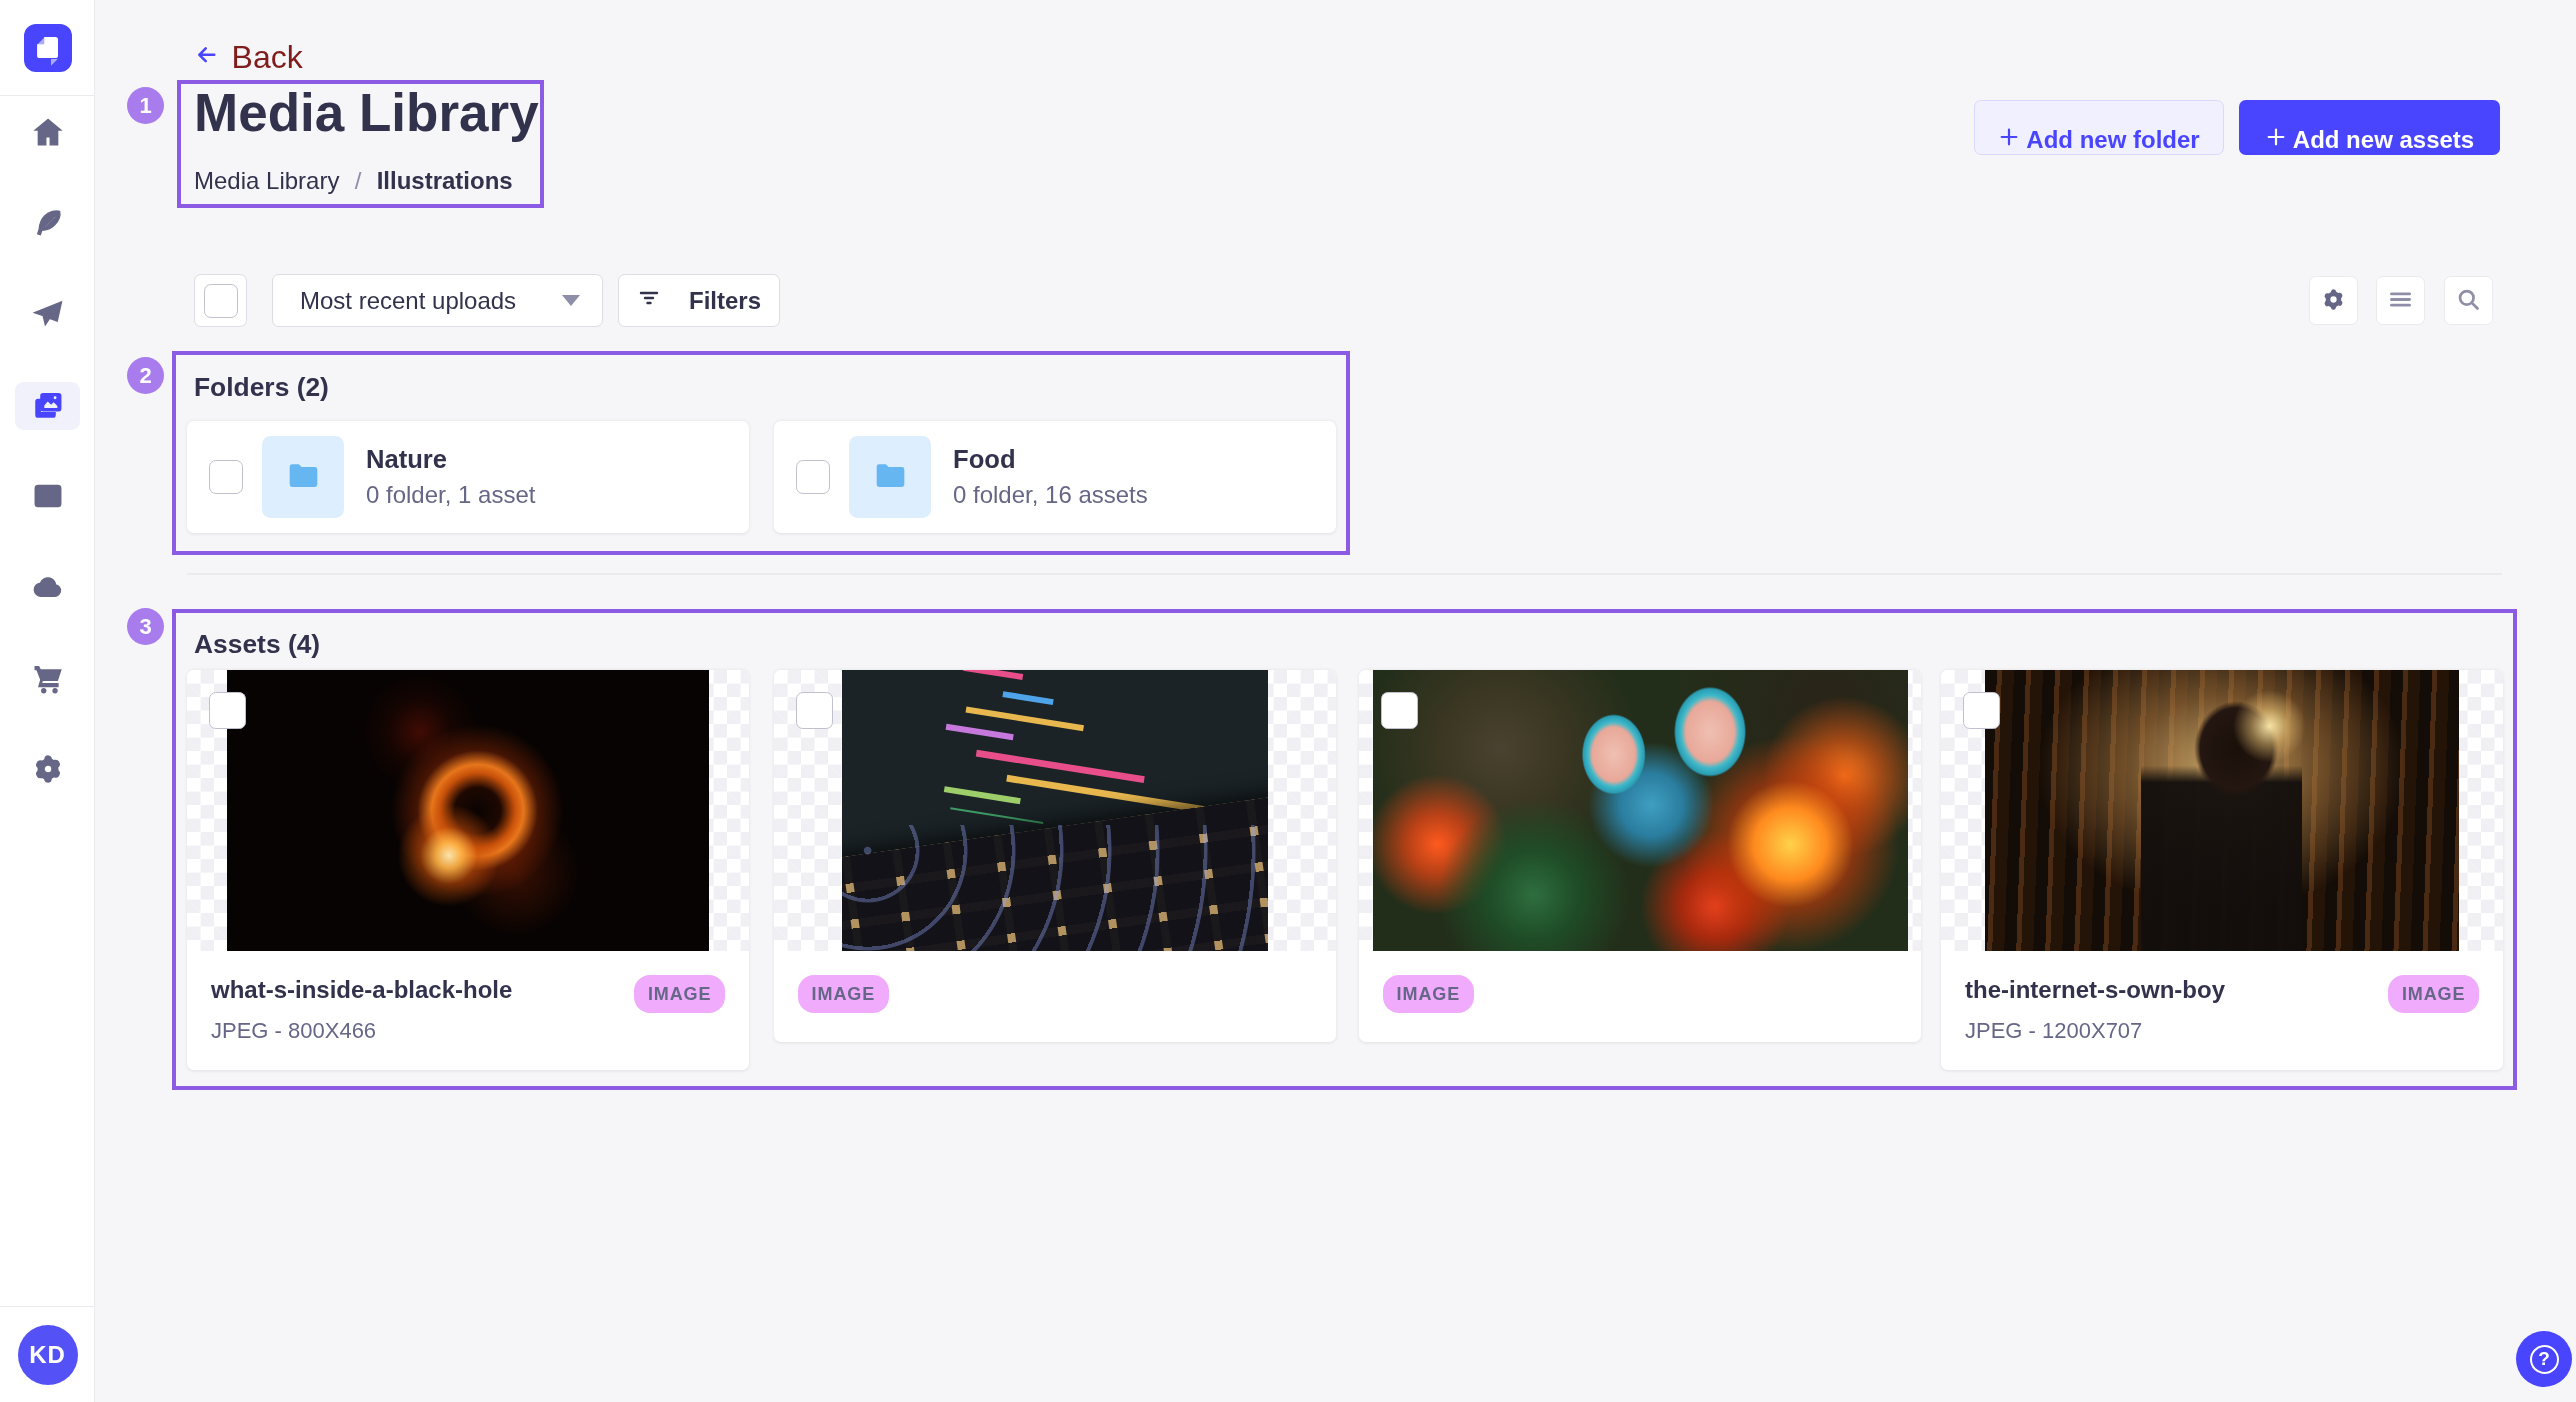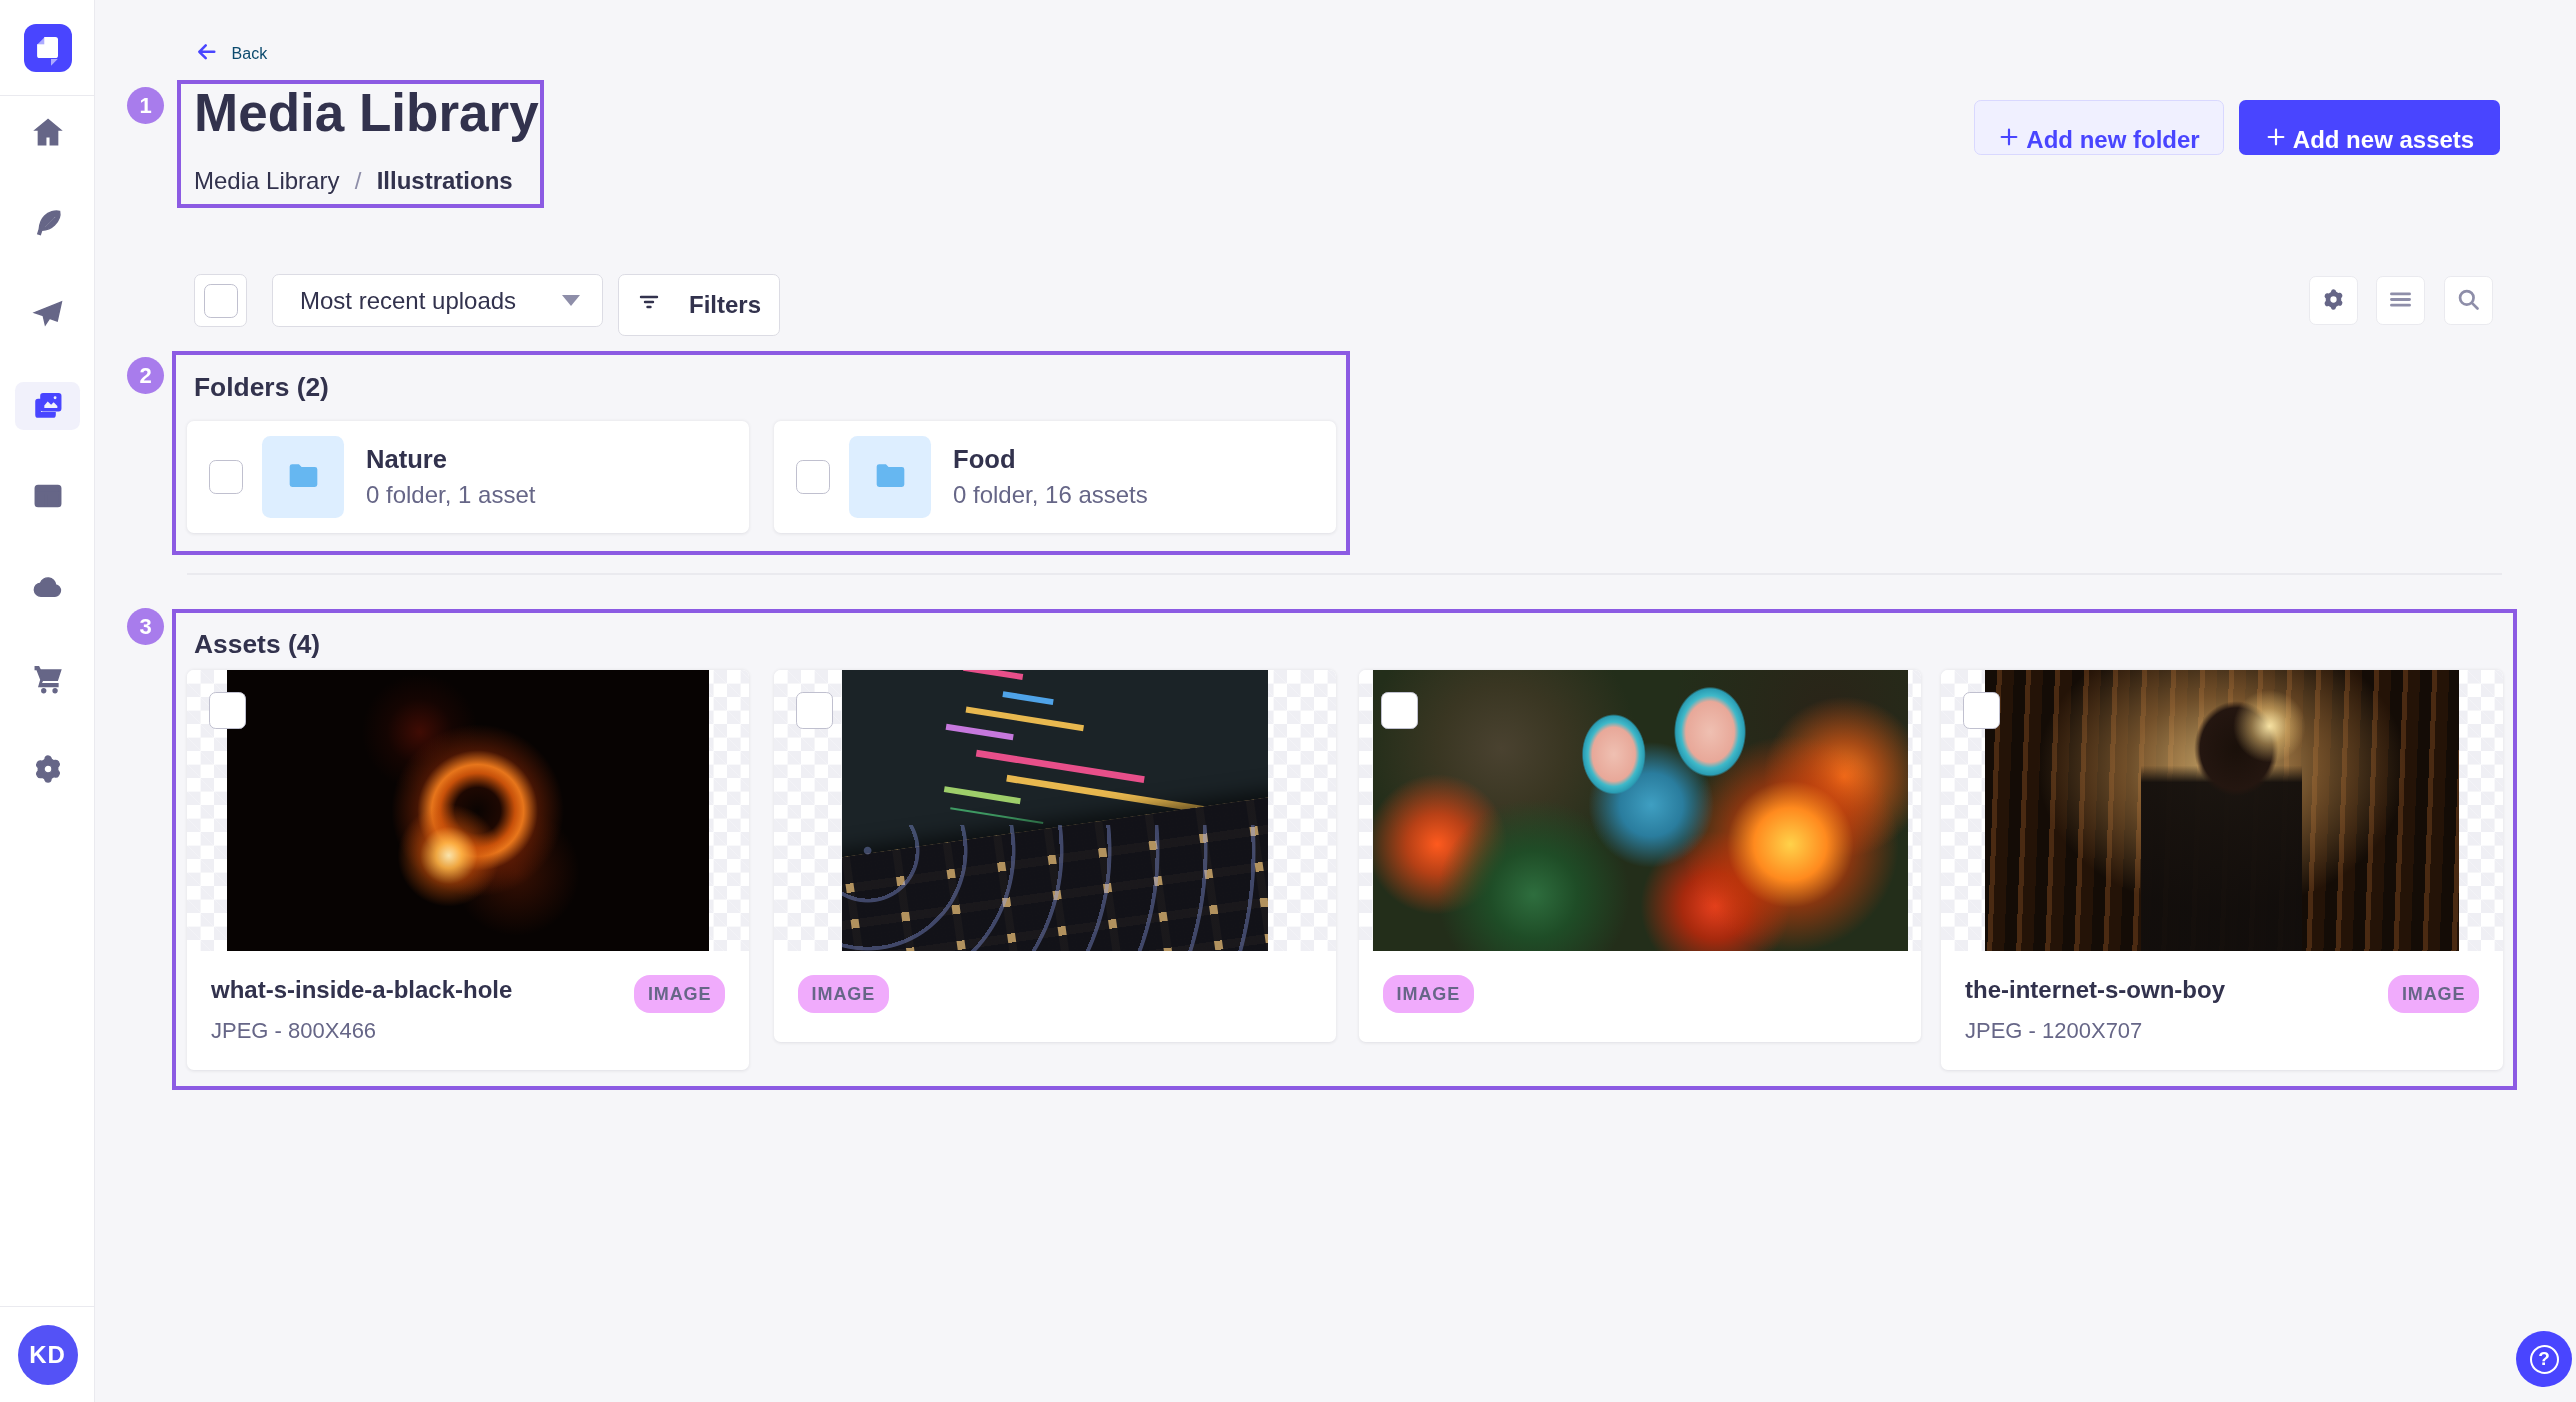--- a/index.html
+++ b/index.html
@@ -30,21 +30,21 @@
   .nav-item svg { width:34px; height:34px; fill:#666687; stroke:#666687; }
   .nav-item.active { background:#f1f1fb; }
   .nav-item.active svg { fill:#4945ff; stroke:#4945ff; }
   .sidebar-bottom { position:absolute; left:0; bottom:0; width:95px; height:96px;
     border-top:1.7px solid #eaeaef; display:flex; align-items:center; justify-content:center; }
   .avatar { width:60px; height:60px; border-radius:50%; background:#5452f6; color:#fff;
     display:flex; align-items:center; justify-content:center; font-size:24px; font-weight:bold; letter-spacing:0.9px; }
 
   
   .back-link { position:absolute; left:194px; top:39px; display:flex; align-items:center; gap:12px;
-    color:#0c4a6e; font-size:16px; cursor:pointer;text-align:right; }
+    color:#7f1d1d; font-size:32px; cursor:pointer;text-align:right; }
   .back-link svg { width:25.6px; height:25.6px; stroke:#4945ff; }
   .page-title { position:absolute; left:194px; top:82px; font-size:53px; font-weight:bold; color:#32324d; }
   .breadcrumb { position:absolute; left:194px; top:167px; font-size:24px; color:#32324d; display:flex; gap:15.3px; }
   .breadcrumb .sep { color:#8e8ea9; }
   .breadcrumb .current { font-weight:bold; }
   .btn { display:flex; align-items:flex-end; justify-content:center; gap:6px; border-radius:6.8px;
     font-size:24px; font-weight:bold; height:55px; cursor:pointer; border:1.7px solid transparent; }
   .btn svg { width:22px; height:22px; }
   .btn-secondary { position:absolute; left:1974px; top:100px; width:250px;
     background:#f0f0ff; border-color:#d9d8ff; color:#4945ff; }
@@ -55,21 +55,21 @@
 
   
   .select-all-tile { position:absolute; left:194px; top:274px; width:53px; height:53px; background:#fff;
     border:1.7px solid #dcdce4; border-radius:6.8px; display:flex; align-items:center; justify-content:center; }
   .checkbox { width:34px; height:34px; background:#fff; border:1.7px solid #c0c0cf; border-radius:6.8px; }
   .sort-dropdown { position:absolute; left:272px; top:274px; width:331px; height:53px; background:#fff;
     border:1.7px solid #dcdce4; border-radius:6.8px; display:flex; align-items:center;
     padding:0 22px 0 27px; font-size:24px; color:#32324d; cursor:pointer; }
   .sort-dropdown .caret { margin-left:auto; width:0; height:0; border-left:9.4px solid transparent;
     border-right:9.4px solid transparent; border-top:11px solid #8e8ea9; }
-  .filters-btn { position:absolute; left:618px; top:274px; width:162px; height:62px; background:#fff;
+  .filters-btn { position:absolute; left:618px; top:274px; width:162px; height:53px; background:#fff;
     border:1.7px solid #dcdce4; border-radius:6.8px; display:flex; align-items:center; justify-content:center; gap:28px;
     font-size:24px; font-weight:bold; color:#32324d; cursor:pointer; }
   .icon-btn { position:absolute; top:276px; width:49px; height:49px; background:#fff; border:1.7px solid #eaeaef;
     border-radius:6.8px; display:flex; align-items:center; justify-content:center; cursor:pointer; }
   .icon-btn svg { width:27px; height:27px; }
   .content-divider { position:absolute; left:187px; top:573px; width:2315px; height:1.7px; background:#eaeaef; }
 
   
   .ann-box { position:absolute; border:4.3px solid #8c5be3; background:transparent; pointer-events:none; }
   .ann-box-1 { left:177px; top:80px; width:367px; height:128px; }

